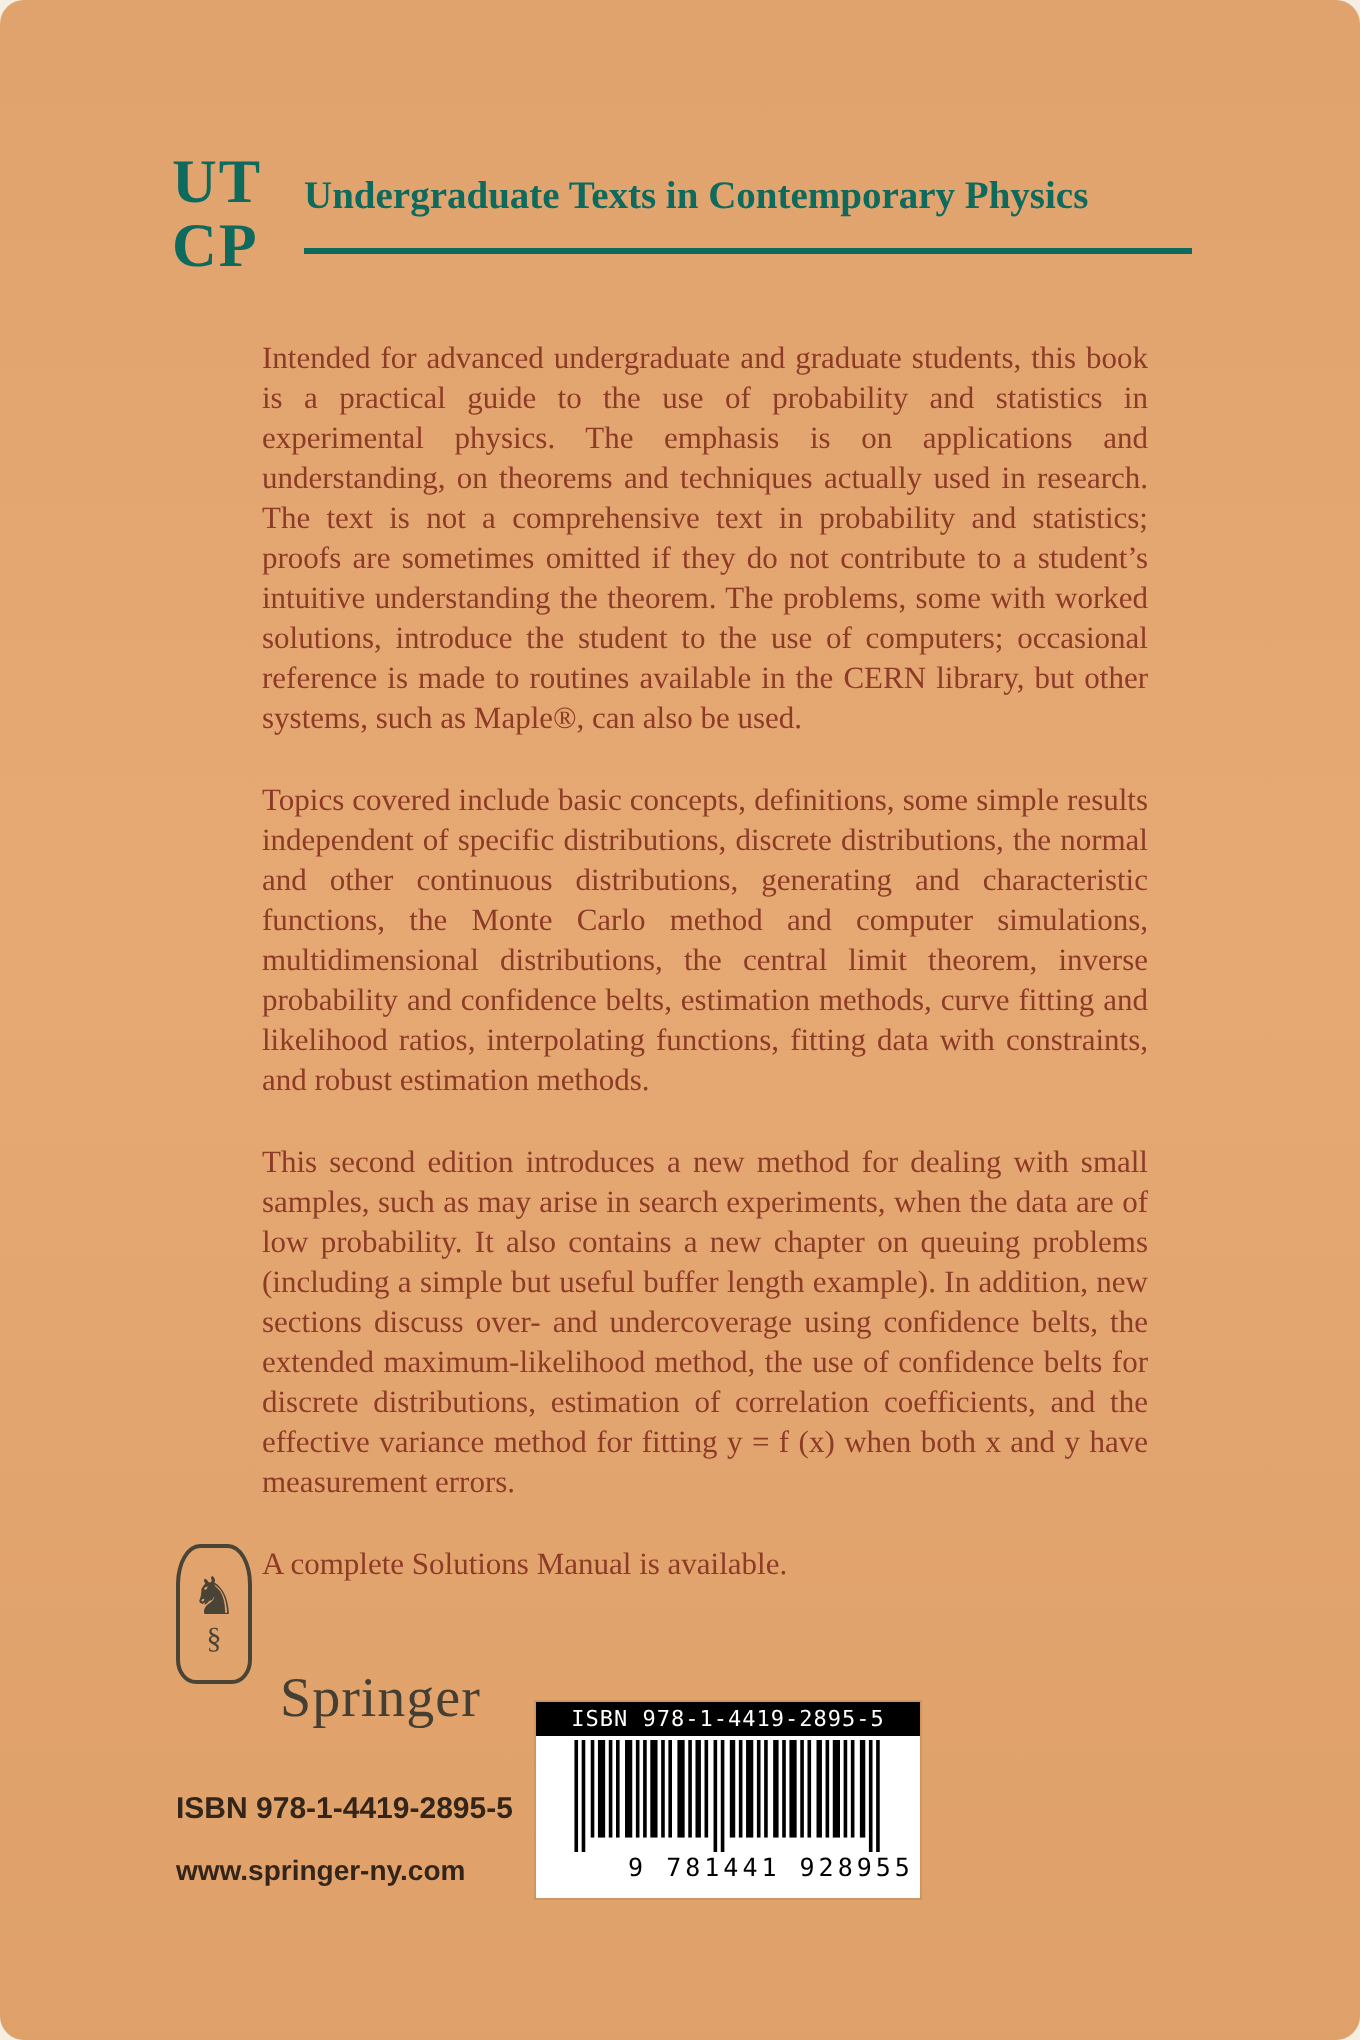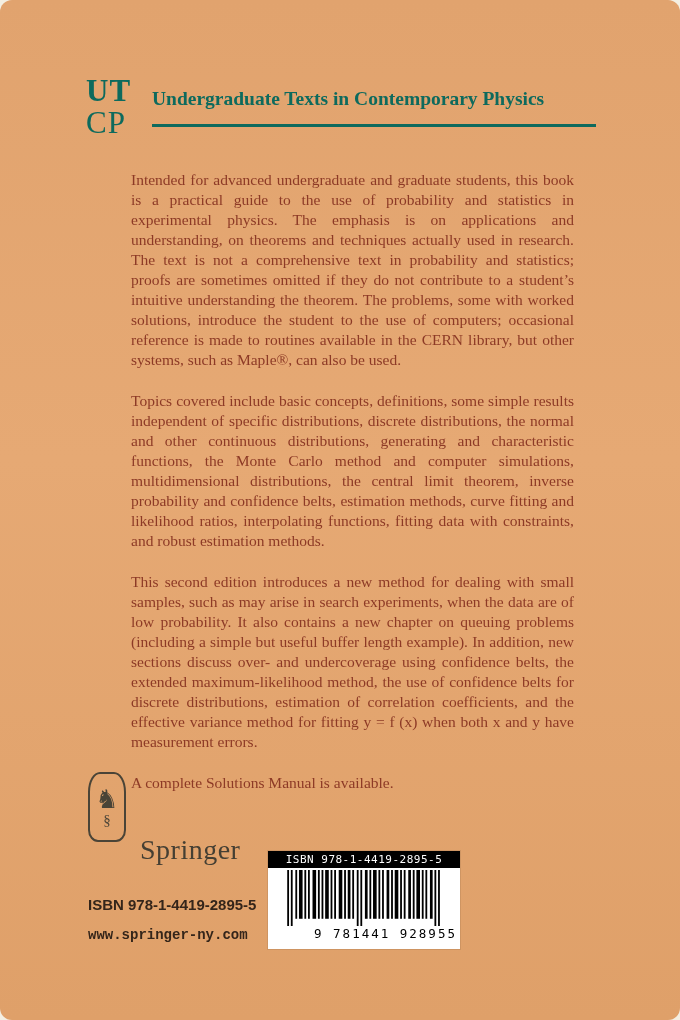--- a/index.html
+++ b/index.html
@@ -15,21 +15,21 @@
     background:linear-gradient(180deg,#e1a36e 0%,#e6a974 45%,#dfa069 100%);
     border-radius:12px;
   }
   
   .logo-top{
     position:absolute;left:86px;top:76px;
     color:#0d6a5d;font-weight:bold;font-size:31px;line-height:30px;letter-spacing:1px;
   }
   .logo-bottom{
     position:absolute;left:86px;top:108px;
-    color:#0d6a5d;font-weight:normal;font-size:31px;line-height:30px;letter-spacing:1px;
+    color:#0d6a5d;font-weight:bold;font-size:31px;line-height:30px;letter-spacing:1px;
   }
   .series-title{
     position:absolute;left:152px;top:88px;width:460px;
     color:#0d6a5d;font-weight:bold;font-size:19.5px;
   }
   .header-rule{
     position:absolute;left:152px;top:124px;width:444px;height:3px;
     background:#0d6a5d;
   }
   
@@ -77,21 +77,21 @@
     padding-left:43px;
   }
   
   .footer-isbn{
     position:absolute;left:88px;top:896px;
     font-family:"Liberation Sans",sans-serif;font-weight:bold;
     font-size:15px;color:#34251a;
   }
   .footer-site{
     position:absolute;left:88px;top:927px;
-    font-family:Liberation Mono, monospace;font-weight:bold;
+    font-family:Liberation Sans, sans-serif;font-weight:bold;
     font-size:14px;color:#34251a;
   }
 </style>
 </head>
 <body>
 
 <div class="cover">
 
   <div class="logo-top">UT</div>
   <div class="logo-bottom">CP</div>

